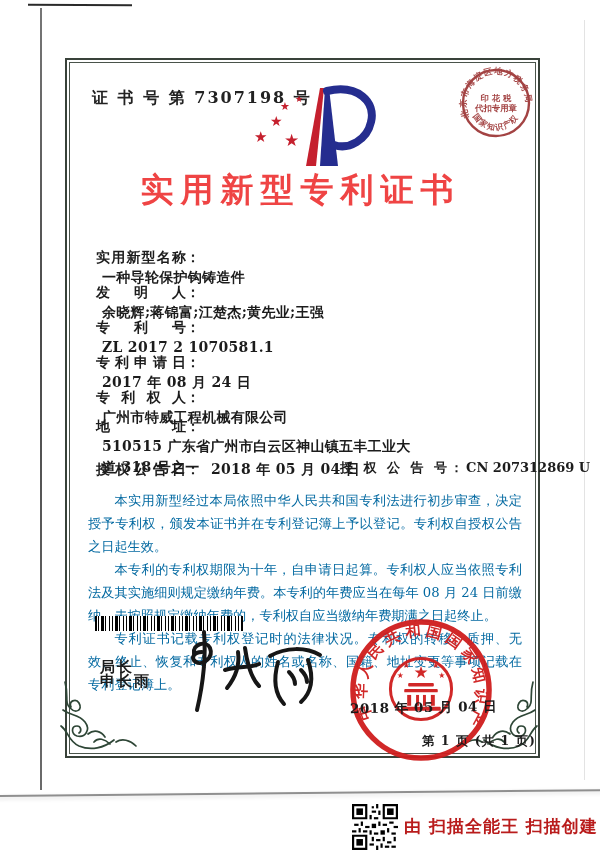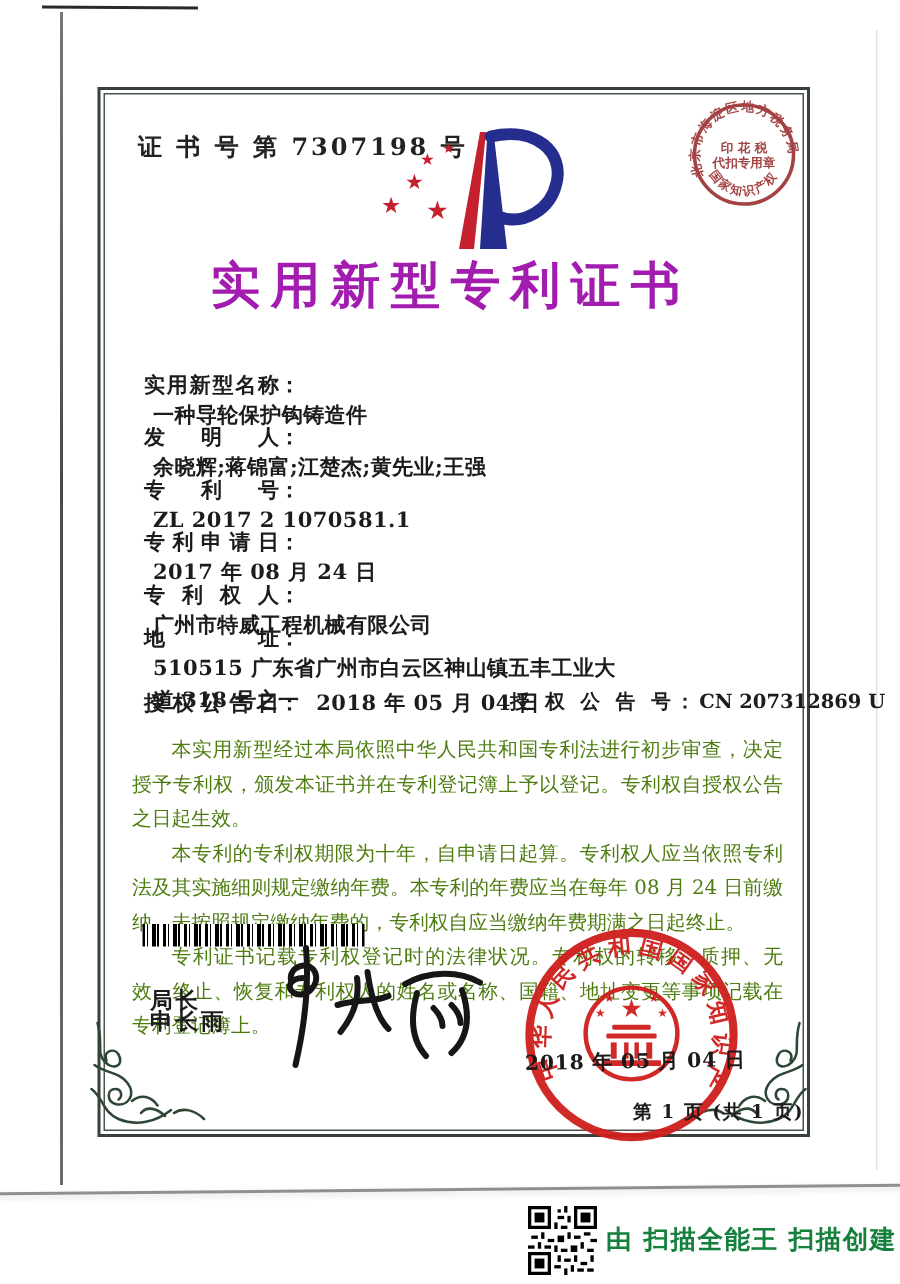--- a/index.html
+++ b/index.html
@@ -18,43 +18,43 @@
   
   .frame{left:65px;top:58px;width:471px;height:696px;border:2px solid #39423a;background:transparent;}
   .frame-inner{position:absolute;left:2px;top:2px;right:2px;bottom:2px;border:1px solid #4a544b;}
   .corner-flourish{width:80px;height:80px;}
   .corner-bl{left:58px;top:680px;}
   .corner-br{left:460px;top:680px;transform:scaleX(-1);}
   
   .cert-no{left:92px;top:88px;font-size:16px;font-weight:700;letter-spacing:2px;color:#222;}
   .tax-stamp{left:453px;top:60px;width:86px;height:86px;opacity:.92;}
   .logo{left:250px;top:84px;width:142px;height:86px;}
-  .title{left:65px;top:168px;width:471px;text-align:center;font-size:33px;font-weight:700;letter-spacing:7px;color:#a21caf;}
+  .title{left:65px;top:168px;width:471px;text-align:center;font-size:33px;font-weight:700;letter-spacing:7px;color:#ef4444;}
   
   .field-row{position:absolute;left:96px;width:430px;font-size:14px;font-weight:600;line-height:1.45;}
   .field-label{display:inline-block;width:90px;text-align:justify;text-align-last:justify;vertical-align:top;}
   .field-colon{display:inline-block;vertical-align:top;}
   .field-value{display:inline-block;width:318px;margin-left:6px;vertical-align:top;letter-spacing:.3px;}
   .grant-no-group{left:340px;top:459px;font-size:13px;font-weight:700;}
   .grant-no-label{letter-spacing:3px;}
   
-  .paras{left:88px;top:490px;width:434px;font-size:13.2px;line-height:1.74;text-align:justify;color:#4d7c0f;font-weight:500;}
+  .paras{left:88px;top:490px;width:434px;font-size:13.2px;line-height:1.74;text-align:justify;color:#0369a1;font-weight:500;}
   .paras p{margin:0;text-indent:2em;}
   
   .barcode{left:95px;top:616px;width:148px;height:15px;
     background:repeating-linear-gradient(90deg,#000 0 1.5px,#fff 1.5px 3px,#000 3px 4px,#fff 4px 6.5px,#000 6.5px 9px,#fff 9px 10px,#000 10px 11px,#fff 11px 14px);}
   .director-title{left:100px;top:658px;font-size:15px;font-weight:700;letter-spacing:2px;}
   .director-name{left:100px;top:672px;font-size:15px;font-weight:700;letter-spacing:2px;}
   .signature{left:172px;top:622px;width:160px;height:100px;}
   .seal{left:347px;top:616px;width:148px;height:148px;opacity:.95;}
   .seal-date{left:350px;top:699px;width:150px;font-size:13.5px;font-weight:700;letter-spacing:.5px;color:#1a1a1a;transform:rotate(-1deg);z-index:5;}
   .page-info{left:65px;top:733px;width:471px;text-align:right;font-size:12.5px;font-weight:600;letter-spacing:1px;}
   
   .qr{left:352px;top:804px;width:46px;height:46px;}
-  .scan-note{left:404px;top:815px;font-size:17px;font-weight:600;color:#15803d;letter-spacing:1px;font-family:"DejaVu Serif","Liberation Serif",serif;}
+  .scan-note{left:404px;top:815px;font-size:17px;font-weight:600;color:#b91c1c;letter-spacing:1px;font-family:"DejaVu Serif","Liberation Serif",serif;}
 </style>
 </head>
 <body>
 
 <div class="abs scan-line-top"></div>
 <div class="abs paper-edge-left"></div>
 <div class="abs paper-edge-bottom"></div>
 <div class="abs paper-edge-right"></div>
 
 <div class="abs frame">

